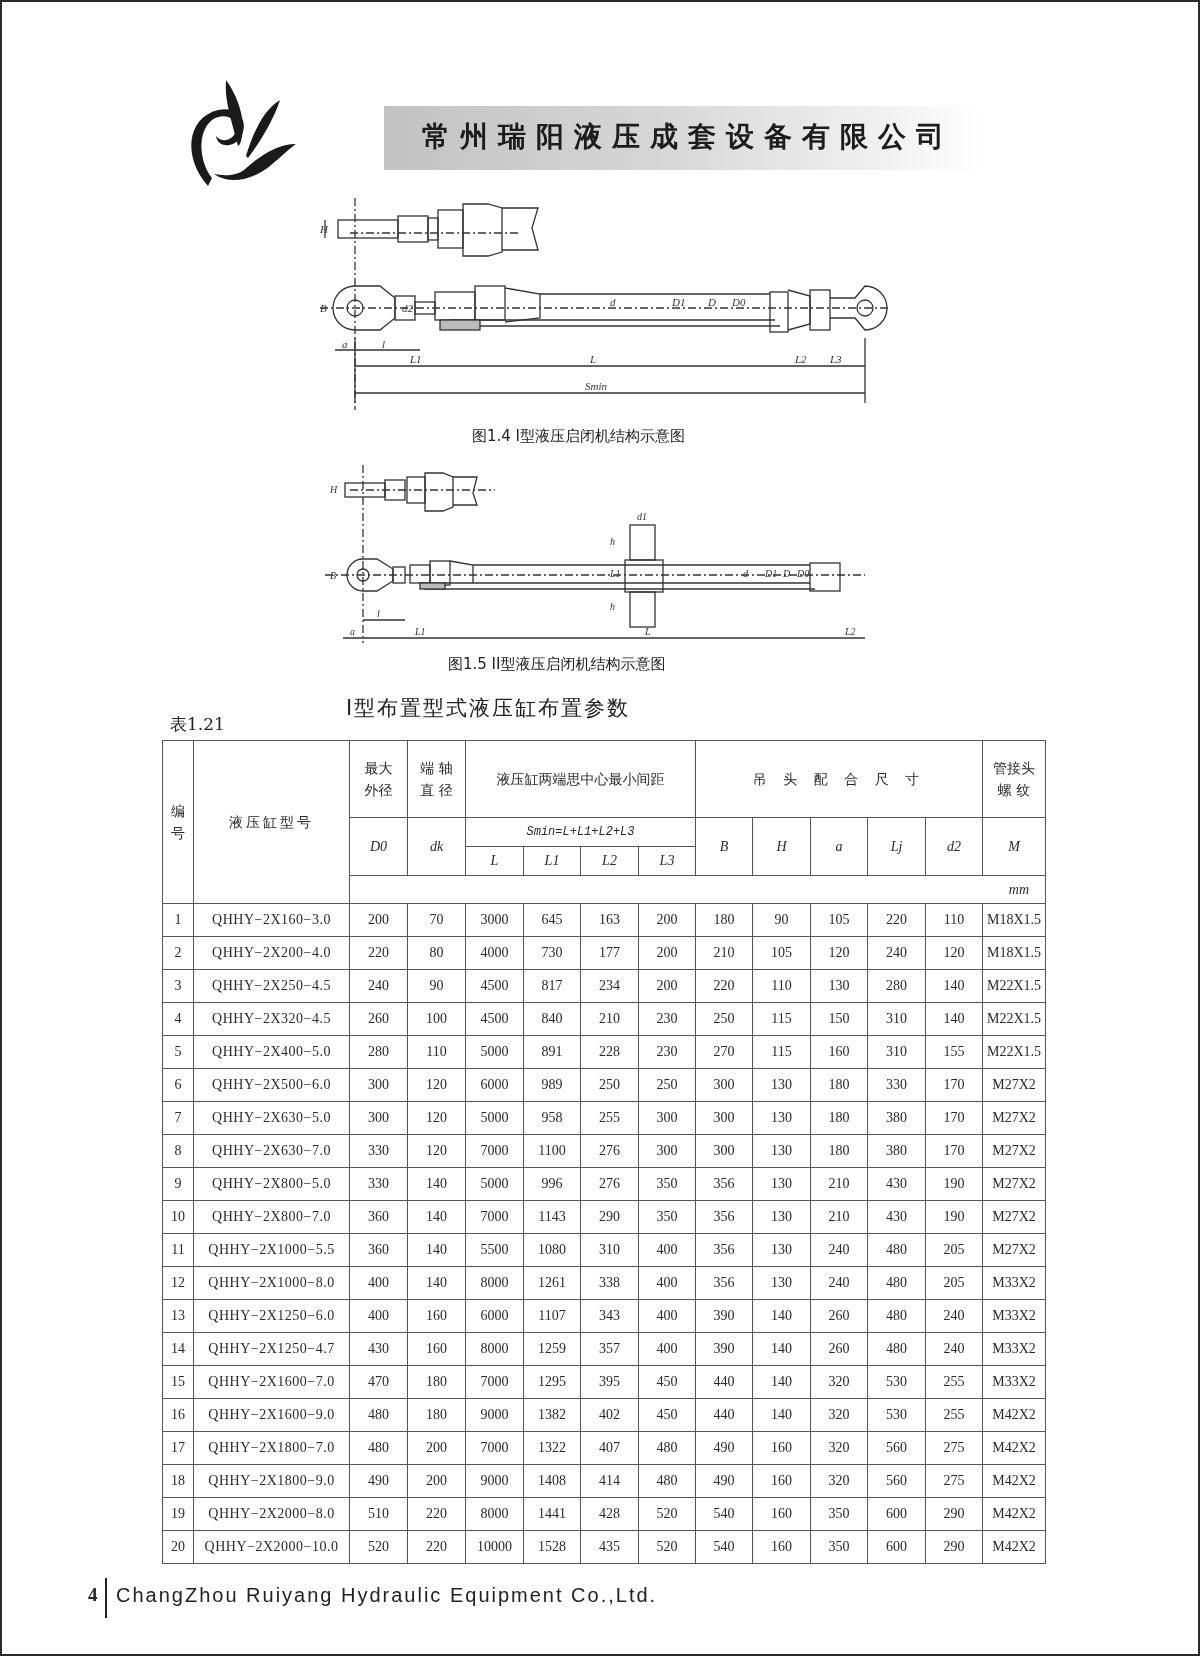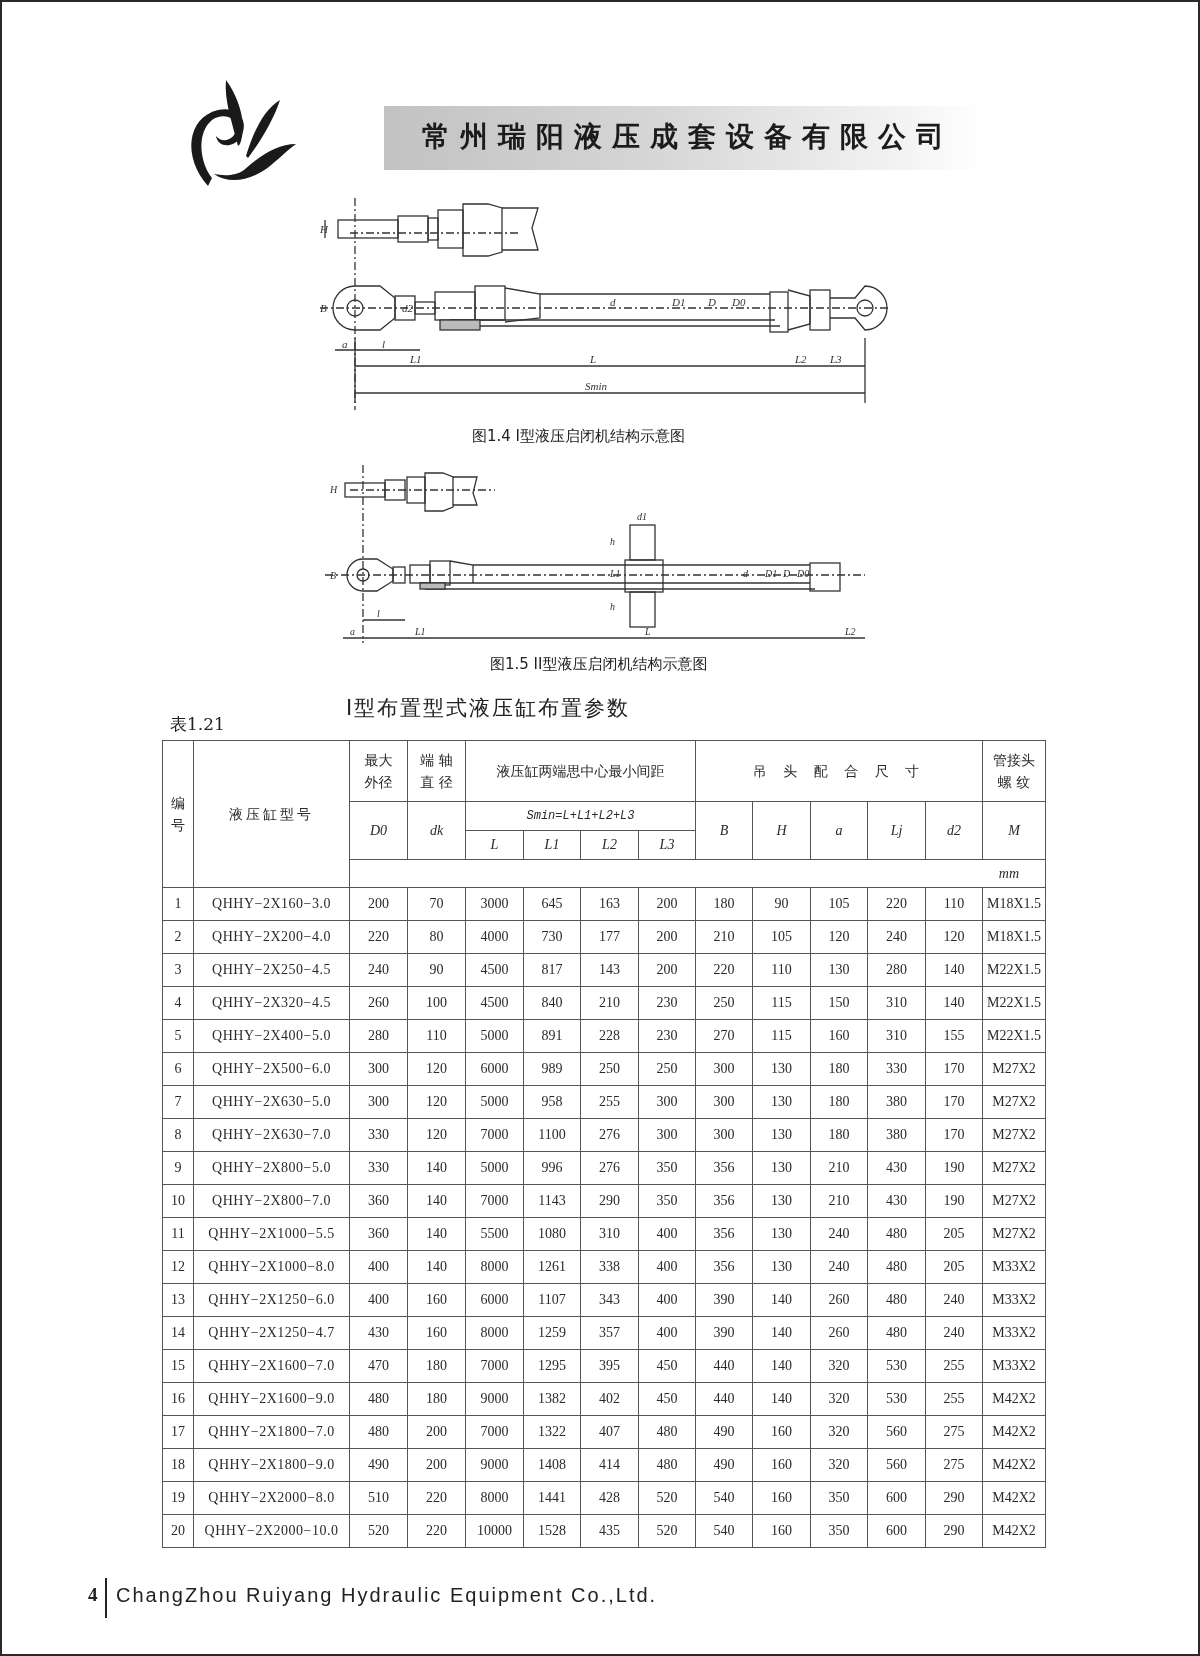--- a/index.html
+++ b/index.html
@@ -135,21 +135,21 @@
     <text x="472" y="112" fill="#333" stroke="none">D0</text>
     <line x1="18" y1="173" x2="540" y2="173"></line>
     <line x1="38" y1="155" x2="80" y2="155"></line>
     <text x="52" y="152" fill="#333" stroke="none">l</text>
     <text x="25" y="170" fill="#333" stroke="none">a</text>
     <text x="90" y="170" fill="#333" stroke="none">L1</text>
     <text x="320" y="170" fill="#333" stroke="none">L</text>
     <text x="520" y="170" fill="#333" stroke="none">L2</text>
   </g>
 </svg>
-<div class="caption" style="left:490px; top:655px;">图1.5 II型液压启闭机结构示意图</div>
+<div class="caption" style="left:448px; top:655px;">图1.5 II型液压启闭机结构示意图</div>
 
 <div class="tbl-title">I型布置型式液压缸布置参数</div>
 <div class="tbl-label">表1.21</div>
 
 <table class="params">
   <colgroup>
     <col style="width:31px">
       <col style="width:156px">
       <col style="width:58px">
       <col style="width:58px">
@@ -161,21 +161,21 @@
       <col style="width:58px">
       <col style="width:57px">
       <col style="width:58px">
     <col style="width:57px">
       <col style="width:63px">
   </colgroup>
   <tbody>
       <tr style="height:59px">
     <td rowspan="4" class="hz" style="width:22px; padding:0 4px;">编号</td>
     <td rowspan="4" class="hz" style="letter-spacing:3px;">液压缸型号</td>
-    <td class="hz" style="padding:8px 8px;">最大外径</td>
+    <td class="hz" style="padding:16px 8px;">最大外径</td>
     <td class="hz" style="padding:4px 8px;">端 轴 直 径</td>
     <td colspan="4" class="hz">液压缸两端思中心最小间距</td>
     <td colspan="5" class="hz" style="letter-spacing:6px;">吊 头 配 合 尺 寸</td>
     <td class="hz" style="padding:0 8px;">管接头 螺 纹</td>
   </tr>
   <tr style="height:29px">
     <td rowspan="2" class="it">D0</td>
     <td rowspan="2" class="it">dk</td>
     <td colspan="4" class="it" style="font-size:12px;font-family:Liberation Mono, monospace;">Smin=L+L1+L2+L3</td>
     <td rowspan="2" class="it">B</td>
@@ -185,21 +185,21 @@
     <td rowspan="2" class="it">d2</td>
     <td rowspan="2" class="it">M</td>
   </tr>
   <tr style="height:29px">
     <td class="it">L</td>
     <td class="it">L1</td>
     <td class="it">L2</td>
     <td class="it">L3</td>
   </tr>
   <tr style="height:28px">
-    <td colspan="12" class="it" style="text-align:right; padding-right:26px;font-style:italic;">mm</td>
+    <td colspan="12" class="it" style="text-align:right; padding-right:16px;font-style:italic;">mm</td>
   </tr>
   </tbody>
     <tbody id="tbody-rows">
       <tr class="data">
         <td>1</td>
         <td class="model">QHHY−2X160−3.0</td>
         <td>200</td>
         <td>70</td>
         <td>3000</td>
         <td>645</td>
@@ -228,21 +228,21 @@
         <td>120</td>
         <td>M18X1.5</td>
       </tr>
       <tr class="data">
         <td>3</td>
         <td class="model">QHHY−2X250−4.5</td>
         <td>240</td>
         <td>90</td>
         <td>4500</td>
         <td>817</td>
-        <td>143</td>
+        <td>234</td>
         <td>200</td>
         <td>220</td>
         <td>110</td>
         <td>130</td>
         <td>280</td>
         <td>140</td>
         <td>M22X1.5</td>
       </tr>
       <tr class="data">
         <td>4</td>

